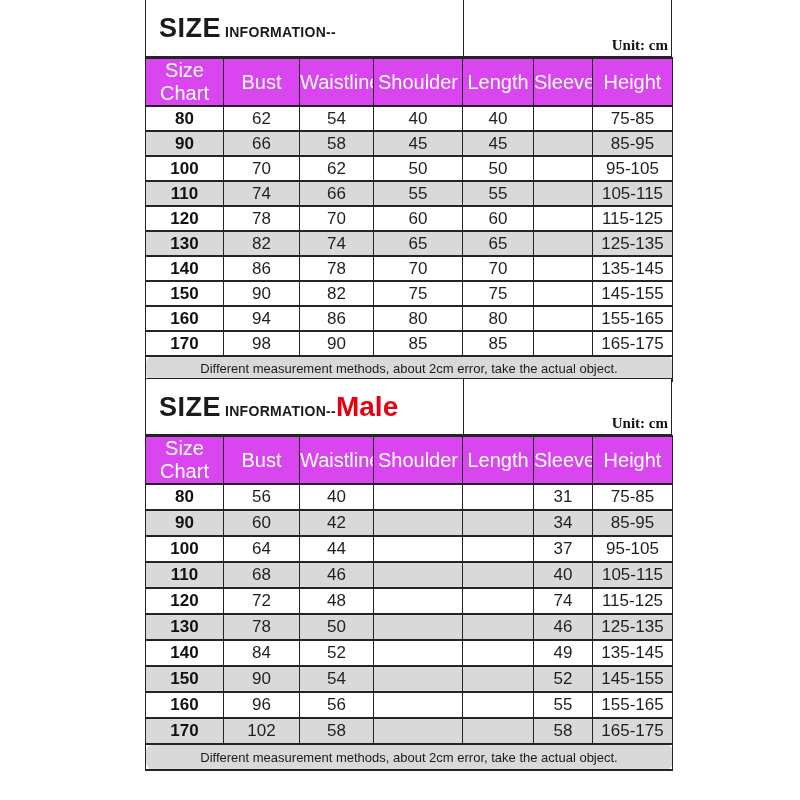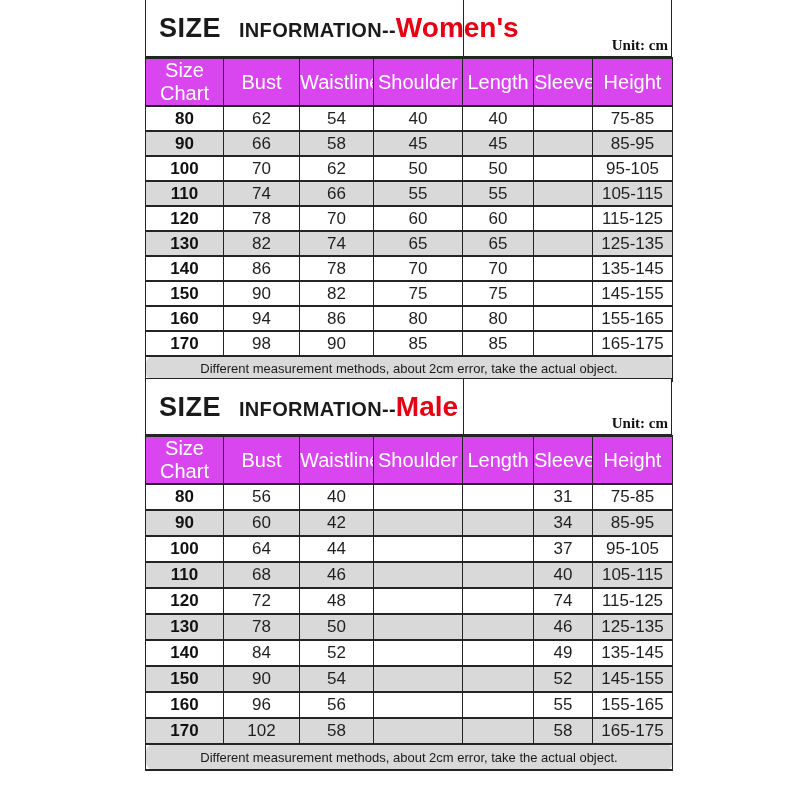--- a/index.html
+++ b/index.html
@@ -17,21 +17,21 @@
     border:1.5px solid #242424; background:#ffffff;
   }
   #womens-block .title-row { border-top:none; }
   .title-cell-left {
     width:318px; box-sizing:border-box; flex:0 0 auto;
     display:flex; align-items:center; padding-left:13px;
     border-right:1.5px solid #242424;
   }
   .title-inner { display:flex; align-items:baseline; white-space:nowrap; }
   .t-size  { font-size:27px; font-weight:700; color:#1a1a1a; letter-spacing:0.5px; }
-  .t-info  { font-size:20px; font-weight:700; color:#1a1a1a; margin-left:18px; letter-spacing:0.3px; }
+  .t-info  { font-size:14px; font-weight:700; color:#1a1a1a; margin-left:4px; letter-spacing:0.3px; }
   .t-group { font-size:28px; font-weight:700; color:#e60012; }
   .title-cell-right {
     flex:1 1 auto; display:flex; align-items:flex-end; justify-content:flex-end;
     padding:0 3px 2px 0;
     font-family:Liberation Serif, serif; font-weight:700;
     font-size:15px; color:#111111;
   }
 
   
   table.size-table {
@@ -64,21 +64,20 @@
 <body>
 
 <div class="canvas">
 
   <div class="size-block" id="womens-block">
     <div class="title-row">
       <div class="title-cell-left">
         <div class="title-inner">
           <span class="t-size">SIZE</span>
           <span class="t-info">INFORMATION--</span>
-          <span class="t-group">Women's</span>
         </div>
       </div>
       <div class="title-cell-right">Unit: cm</div>
     </div>
     <table class="size-table">
       <colgroup>
         <col style="width:78px">
           <col style="width:76px">
           <col style="width:74px">
         <col style="width:89px">

